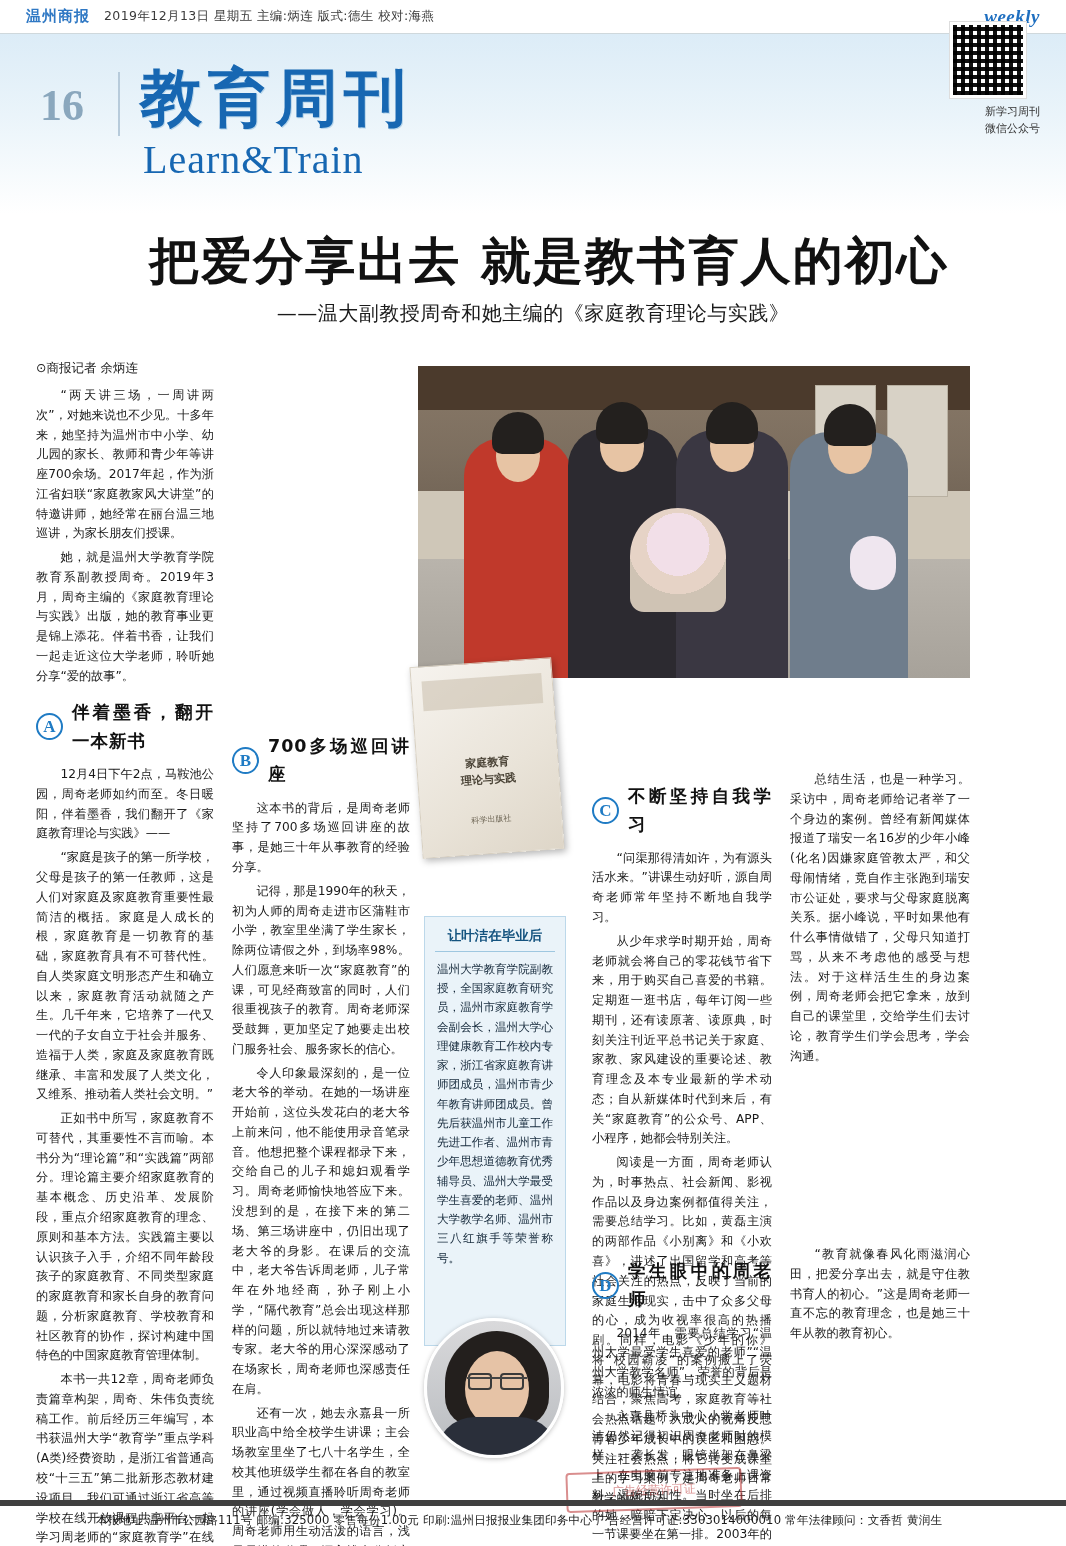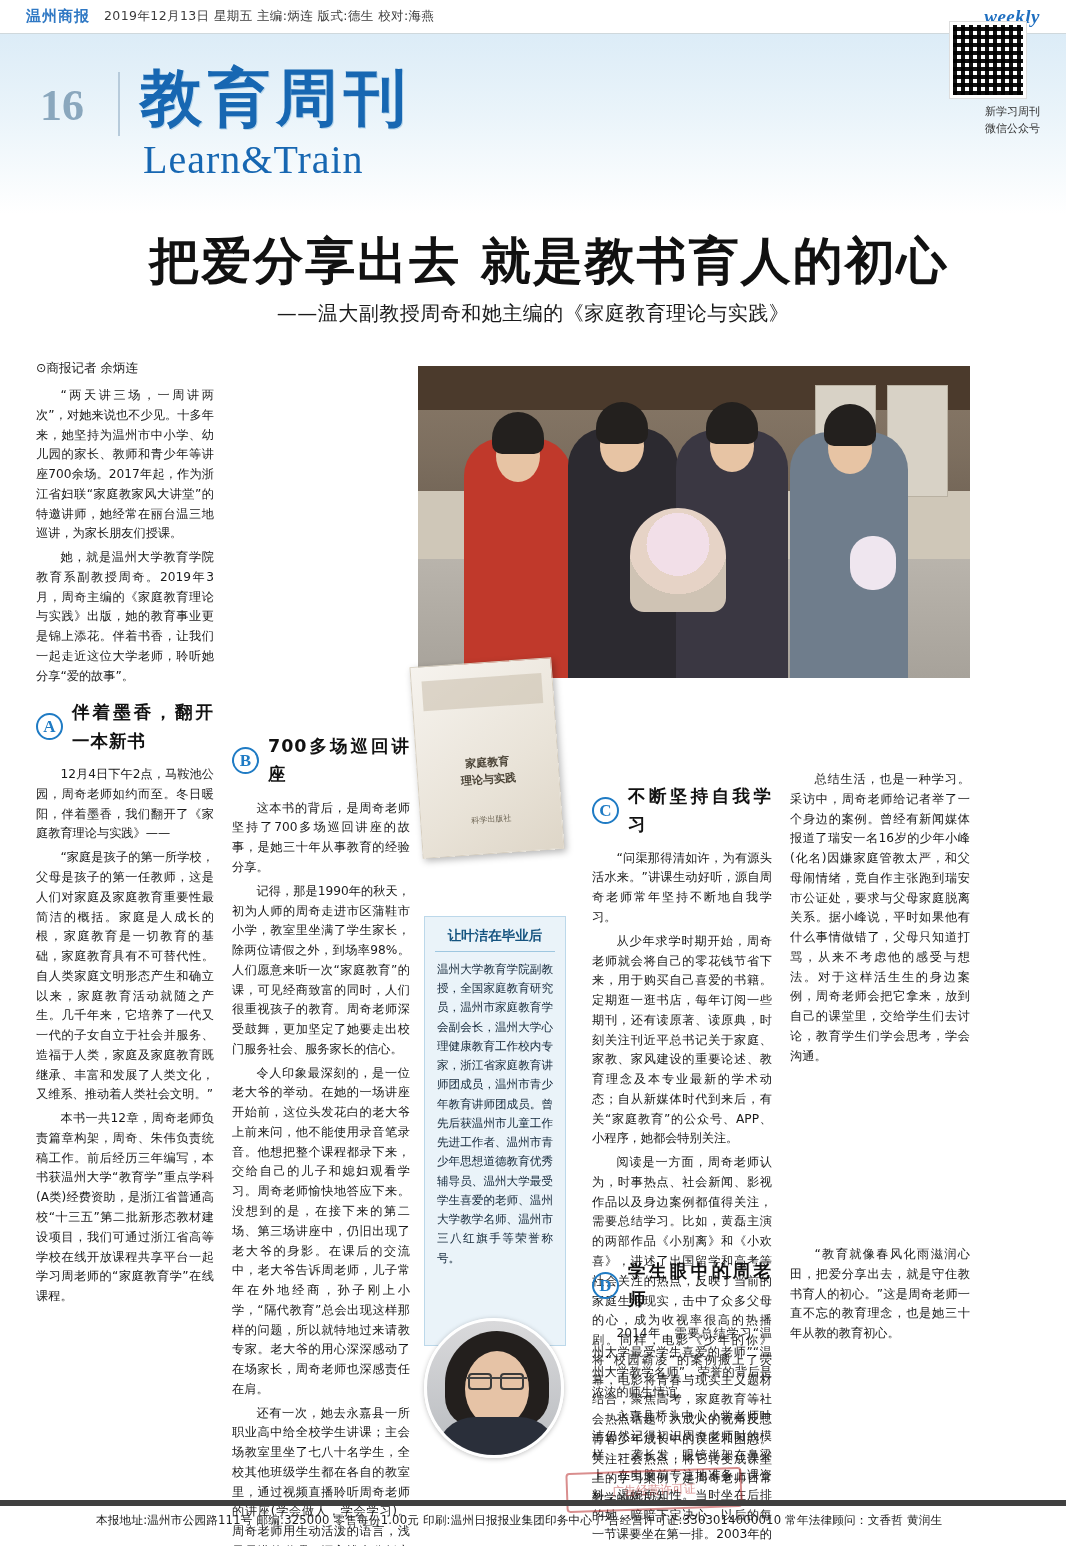--- a/index.html
+++ b/index.html
@@ -316,20 +316,21 @@
 
   <div class="col" id="col1">
     <p>“两天讲三场，一周讲两次”，对她来说也不少见。十多年来，她坚持为温州市中小学、幼儿园的家长、教师和青少年等讲座700余场。2017年起，作为浙江省妇联“家庭教家风大讲堂”的特邀讲师，她经常在丽台温三地巡讲，为家长朋友们授课。</p>
     <p>她，就是温州大学教育学院教育系副教授周奇。2019年3月，周奇主编的《家庭教育理论与实践》出版，她的教育事业更是锦上添花。伴着书香，让我们一起走近这位大学老师，聆听她分享“爱的故事”。</p>
     <div class="sec-head">
       <span class="badge">A</span>
       <span class="sec-title">伴着墨香，翻开一本新书</span>
     </div>
     <p>12月4日下午2点，马鞍池公园，周奇老师如约而至。冬日暖阳，伴着墨香，我们翻开了《家庭教育理论与实践》——</p>
     <p>“家庭是孩子的第一所学校，父母是孩子的第一任教师，这是人们对家庭及家庭教育重要性最简洁的概括。家庭是人成长的根，家庭教育是一切教育的基础，家庭教育具有不可替代性。自人类家庭文明形态产生和确立以来，家庭教育活动就随之产生。几千年来，它培养了一代又一代的子女自立于社会并服务、造福于人类，家庭及家庭教育既继承、丰富和发展了人类文化，又维系、推动着人类社会文明。”</p>
+    <p>正如书中所写，家庭教育不可替代，其重要性不言而喻。本书分为“理论篇”和“实践篇”两部分。理论篇主要介绍家庭教育的基本概念、历史沿革、发展阶段，重点介绍家庭教育的理念、原则和基本方法。实践篇主要以认识孩子入手，介绍不同年龄段孩子的家庭教育、不同类型家庭的家庭教育和家长自身的教育问题，分析家庭教育、学校教育和社区教育的协作，探讨构建中国特色的中国家庭教育管理体制。</p>
     <p>本书一共12章，周奇老师负责篇章构架，周奇、朱伟负责统稿工作。前后经历三年编写，本书获温州大学“教育学”重点学科(A类)经费资助，是浙江省普通高校“十三五”第二批新形态教材建设项目，我们可通过浙江省高等学校在线开放课程共享平台一起学习周老师的“家庭教育学”在线课程。</p>
   </div>
 
   <div class="col" id="col2">
     <div class="sec-head">
       <span class="badge">B</span>
       <span class="sec-title">700多场巡回讲座</span>
     </div>
     <p>这本书的背后，是周奇老师坚持了700多场巡回讲座的故事，是她三十年从事教育的经验分享。</p>
     <p>记得，那是1990年的秋天，初为人师的周奇走进市区蒲鞋市小学，教室里坐满了学生家长，除两位请假之外，到场率98%。人们愿意来听一次“家庭教育”的课，可见经商致富的同时，人们很重视孩子的教育。周奇老师深受鼓舞，更加坚定了她要走出校门服务社会、服务家长的信心。</p>

